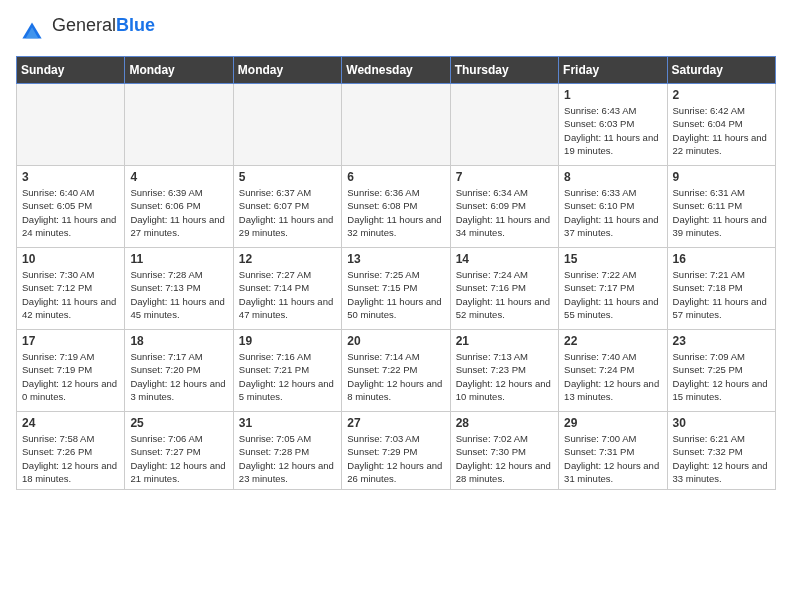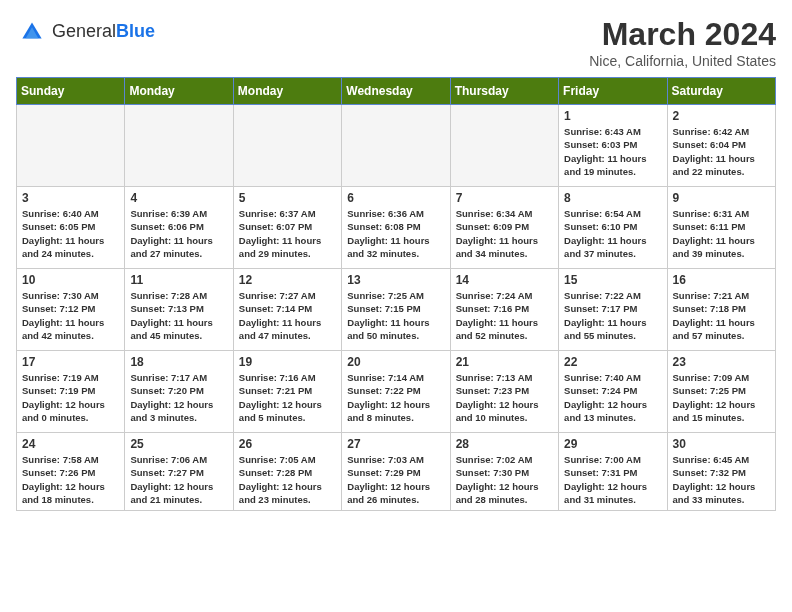--- a/index.html
+++ b/index.html
@@ -11,21 +11,20 @@
       padding: 16px;
     }
     .header {
       display: flex;
       justify-content: space-between;
       align-items: flex-start;
       margin-bottom: 8px;
     }
     .logo {
       display: flex;
-      align-items: center;
       gap: 4px;
     }
     .logo-text {
       font-size: 18px;
       font-weight: normal;
       color: #333;
       line-height: 1.1;
     }
     .logo-text span { color: #1a73e8; font-weight: bold; }
     .logo-icon {
@@ -43,21 +42,21 @@
     .subtitle {
       font-size: 14px;
       color: #555;
     }
     table {
       width: 100%;
       border-collapse: collapse;
       table-layout: fixed;
     }
     thead tr th {
-      background: #4d7c0f;
+      background: #404040;
       color: #fff;
       font-size: 12px;
       font-weight: bold;
       padding: 6px 4px;
       text-align: left;
       border: 1px solid #5a85d0;
     }
     tbody tr td {
       border: 1px solid #ccc;
       vertical-align: top;
@@ -73,43 +72,38 @@
     .day-number {
       font-size: 12px;
       font-weight: bold;
       display: block;
       margin-bottom: 2px;
     }
     .day-info {
       font-size: 9.5px;
       line-height: 1.4;
       color: #333;
-      font-weight: bold;
     }
     .empty-cell {
       background: #f5f5f5;
     }
   </style>
 </head>
 <body>
 
 <div class="header">
   <div class="logo">
     <svg class="logo-icon" viewBox="0 0 40 40">
       <polygon points="20,8 32,28 8,28" fill="#1a73e8"></polygon>
       <polygon points="20,14 28,28 12,28" fill="#5aaaf0" opacity="0.6"></polygon>
     </svg>
     <div class="logo-text">
       General<span>Blue</span>
     </div>
   </div>
-  <div class="title-block">
-    <div class="month-title">March 2024</div>
-    <div class="subtitle">Nice, California, United States</div>
-  </div>
 </div>
 
 <table>
   <thead>
     <tr>
     <th>Sunday</th>
         <th>Monday</th>
         <th>Monday</th>
         <th>Wednesday</th>
         <th>Thursday</th>
@@ -163,21 +157,21 @@
 Daylight: 11 hours and 32 minutes.</div>
         </td>
         <td>
           <span class="day-number">7</span>
           <div class="day-info">Sunrise: 6:34 AM
 Sunset: 6:09 PM
 Daylight: 11 hours and 34 minutes.</div>
         </td>
         <td>
           <span class="day-number">8</span>
-          <div class="day-info">Sunrise: 6:54 AM
+          <div class="day-info">Sunrise: 6:33 AM
 Sunset: 6:10 PM
 Daylight: 11 hours and 37 minutes.</div>
         </td>
         <td>
           <span class="day-number">9</span>
           <div class="day-info">Sunrise: 6:31 AM
 Sunset: 6:11 PM
 Daylight: 11 hours and 39 minutes.</div>
         </td>
       </tr>
@@ -276,21 +270,21 @@
 Sunset: 7:26 PM
 Daylight: 12 hours and 18 minutes.</div>
         </td>
         <td>
           <span class="day-number">25</span>
           <div class="day-info">Sunrise: 7:06 AM
 Sunset: 7:27 PM
 Daylight: 12 hours and 21 minutes.</div>
         </td>
         <td>
-          <span class="day-number">26</span>
+          <span class="day-number">31</span>
           <div class="day-info">Sunrise: 7:05 AM
 Sunset: 7:28 PM
 Daylight: 12 hours and 23 minutes.</div>
         </td>
         <td>
           <span class="day-number">27</span>
           <div class="day-info">Sunrise: 7:03 AM
 Sunset: 7:29 PM
 Daylight: 12 hours and 26 minutes.</div>
         </td>
@@ -301,19 +295,19 @@
 Daylight: 12 hours and 28 minutes.</div>
         </td>
         <td>
           <span class="day-number">29</span>
           <div class="day-info">Sunrise: 7:00 AM
 Sunset: 7:31 PM
 Daylight: 12 hours and 31 minutes.</div>
         </td>
         <td>
           <span class="day-number">30</span>
-          <div class="day-info">Sunrise: 6:45 AM
+          <div class="day-info">Sunrise: 6:21 AM
 Sunset: 7:32 PM
 Daylight: 12 hours and 33 minutes.</div>
         </td>
       </tr>
     </tbody>
 </table>
 
 </body></html>

